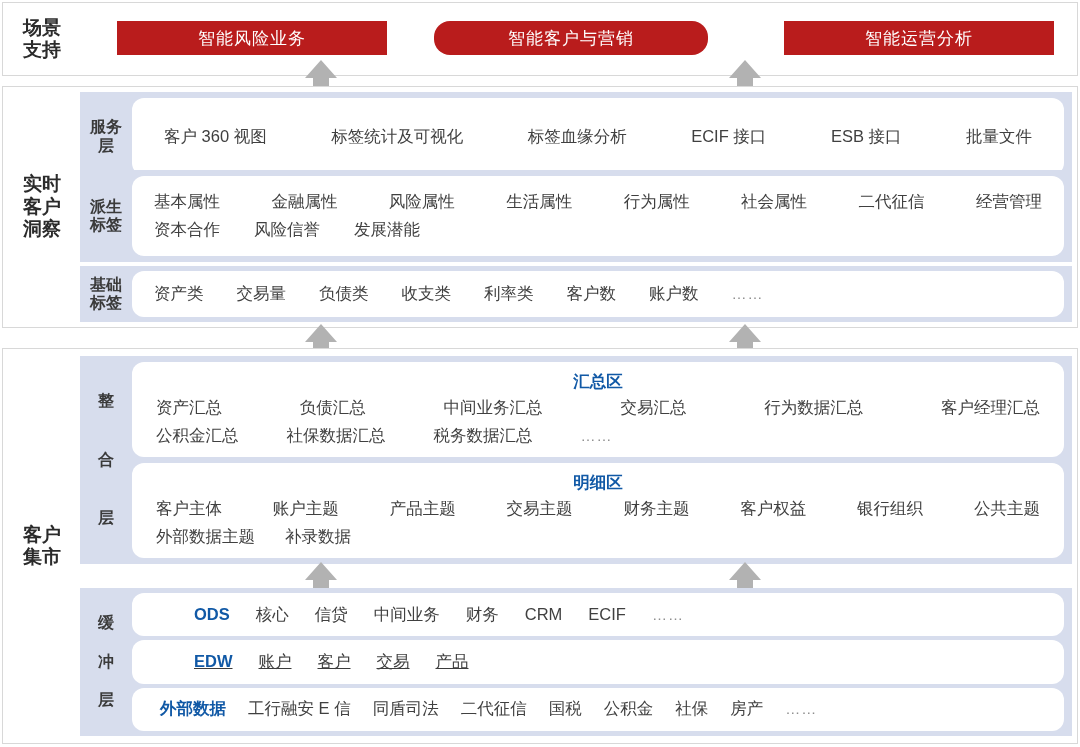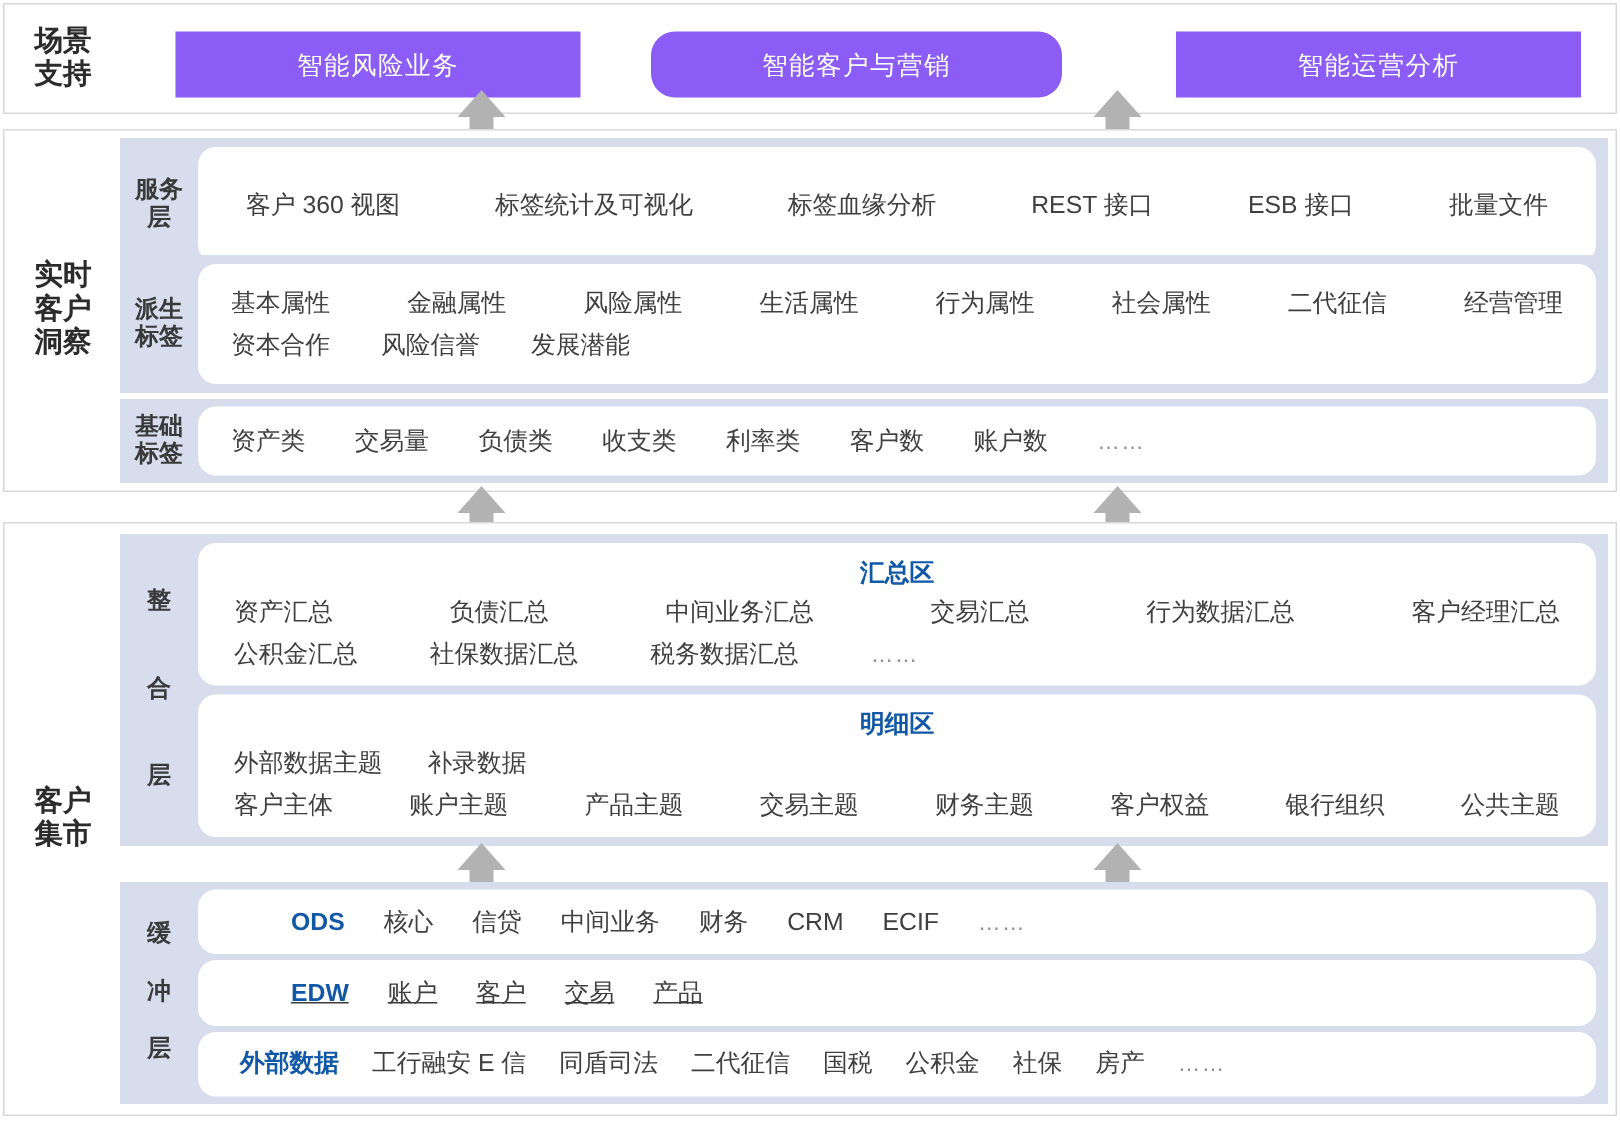--- a/index.html
+++ b/index.html
@@ -98,22 +98,22 @@
     font-weight: bold;
     color: #1159a6;
     text-align: center;
     margin-bottom: 4px;
   }
 
   
   .scn-btn {
     position: absolute;
     top: 21px;
-    height: 44px;
-    background: #8b5cf6;
+    height: 34px;
+    background: #b91c1c;
     color: #ffffff;
     font-size: 17px;
     display: flex;
     align-items: center;
     justify-content: center;
     letter-spacing: 1px;
   }
 
   
   .arrow {
@@ -153,21 +153,21 @@
 </div>
 
 <div class="band" style="left:80px; top:92px; width:992px; height:89px;">
   <div class="band-label">服务
 层</div>
   <div class="band-body">
     <div class="chip-row" style="justify-content:space-between; padding:0 18px;">
       <span class="chip">客户 360 视图</span>
       <span class="chip">标签统计及可视化</span>
       <span class="chip">标签血缘分析</span>
-      <span class="chip">REST 接口</span>
+      <span class="chip">ECIF 接口</span>
       <span class="chip">ESB 接口</span>
       <span class="chip">批量文件</span>
     </div>
   </div>
 </div>
 
 <div class="band" style="left:80px; top:170px; width:992px; height:92px;">
   <div class="band-label">派生
 标签</div>
   <div class="band-body">
@@ -243,33 +243,33 @@
       <div class="chip-row" style="padding:0 10px; gap:48px;">
         <span class="chip">公积金汇总</span>
         <span class="chip">社保数据汇总</span>
         <span class="chip">税务数据汇总</span>
         <span class="chip dots">……</span>
       </div>
     </div>
 
     <div class="band-body" style="margin:3px 8px 6px 0; padding:6px 14px 8px;">
       <div class="zone-title">明细区</div>
-      <div class="chip-row" style="padding:0 10px; gap:30px;">
-        <span class="chip">外部数据主题</span>
-        <span class="chip">补录数据</span>
-      </div>
       <div class="chip-row" style="justify-content:space-between; padding:0 10px;">
         <span class="chip">客户主体</span>
         <span class="chip">账户主题</span>
         <span class="chip">产品主题</span>
         <span class="chip">交易主题</span>
         <span class="chip">财务主题</span>
         <span class="chip">客户权益</span>
         <span class="chip">银行组织</span>
         <span class="chip">公共主题</span>
+      </div>
+      <div class="chip-row" style="padding:0 10px; gap:30px;">
+        <span class="chip">外部数据主题</span>
+        <span class="chip">补录数据</span>
       </div>
     </div>
   </div>
 </div>
 
 <div class="arrow" style="left:304px; top:560px;">
   <svg width="34" height="42" viewBox="0 0 34 42">
       <polygon points="17,2 33,20 25,20 25,42 9,42 9,20 1,20" fill="#b2b2b2"></polygon>
     </svg>
 </div>

